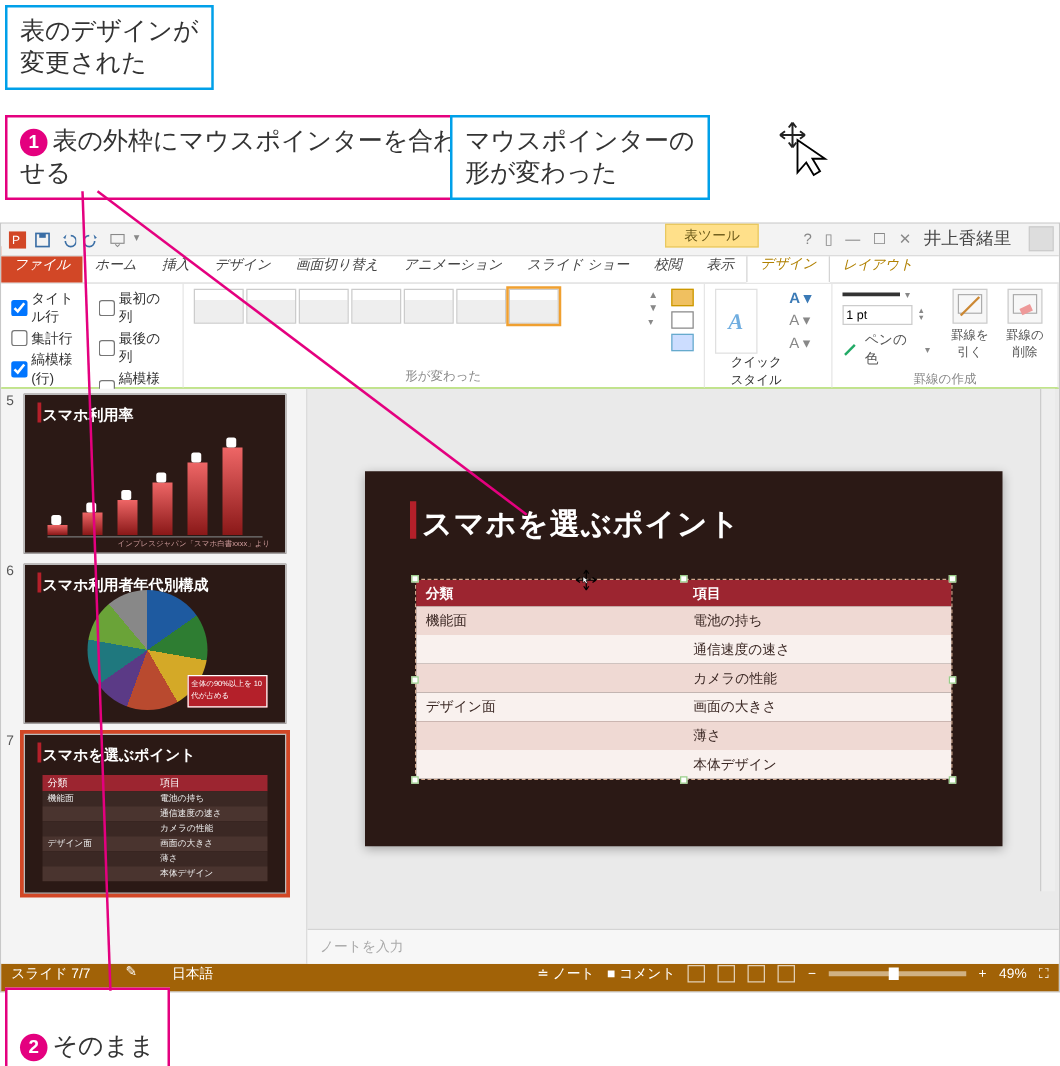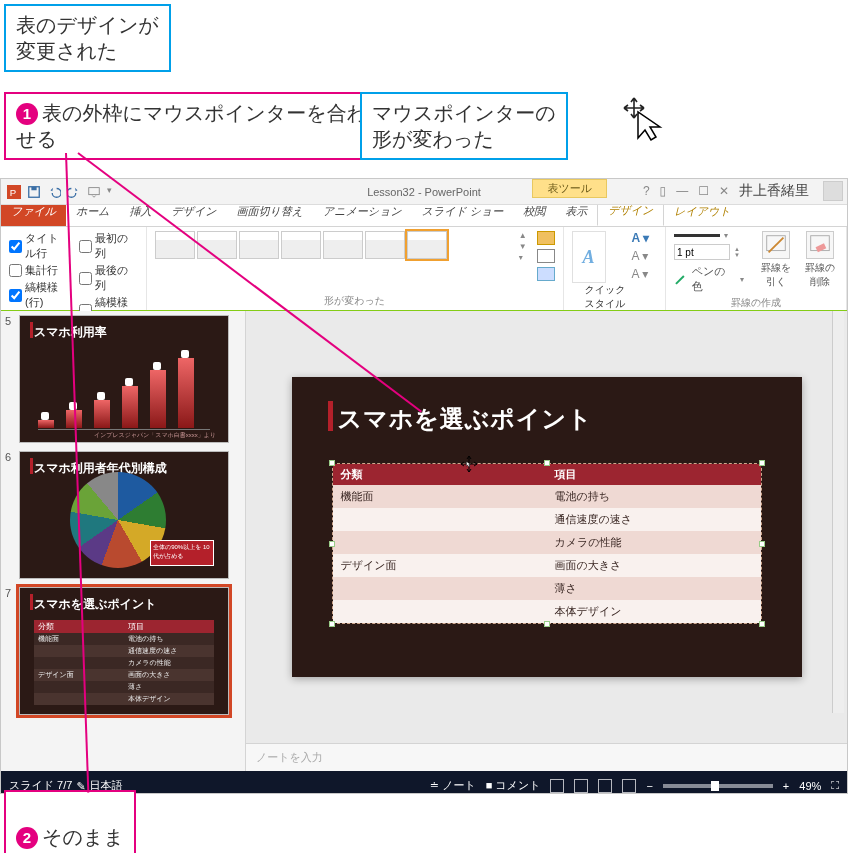--- a/index.html
+++ b/index.html
@@ -97,21 +97,21 @@
   .bt-r div { flex:1; padding:4px 8px; }
   .bt-r.p { background:#efd9d3; }
   .bt-r.w { background:#f9f1ee; }
   .sel-handle { position:absolute; width:6px; height:6px; background:#fff; border:1px solid #9c8; }
 
   .move-cursor { position:absolute; width:18px; height:18px; pointer-events:none; }
 
   .notes { height:28px; border-top:1px solid #d4d4d4; background:#f7f7f7; font-size:11px; color:#aaa; padding:6px 10px; }
   .ruler-v { position:absolute; right:3px; top:0; bottom:30px; width:12px; background:#eee; border-left:1px solid #ccc; }
 
-  .statusbar { height:22px; background:#0f172a; color:#fff; font-size:11px; display:flex; align-items:flex-end; padding:0 8px; gap:4px; }
+  .statusbar { height:22px; background:#a16207; color:#fff; font-size:11px; display:flex; align-items:flex-start; padding:0 8px; gap:28px; }
   .sb-right { margin-left:auto; display:flex; align-items:center; gap:10px; }
   .zoom-slider { width:110px; height:4px; background:rgba(255,255,255,.5); position:relative; }
   .zoom-thumb { position:absolute; left:44%; top:-3px; width:8px; height:10px; background:#fff; }
   .view-ico { width:14px; height:14px; display:inline-block; border:1px solid rgba(255,255,255,.7); }
 
   svg.ico { width:100%; height:100%; }
 
   .anno-line { position:absolute; height:2px; background:#e4007f; transform-origin:left center; z-index:30; }
 
   .big-cursor-svg { position:absolute; width:50px; height:50px; }
@@ -163,21 +163,20 @@
         <span class="qat-ico"><svg class="ico" viewBox="0 0 16 16">
               <path d="M5 4a5 5 0 1 0 5 5" fill="none" stroke="#3a6ea5" stroke-width="1.5"></path>
               <path d="M12 6l-3-3 1 4z" fill="#3a6ea5"></path>
             </svg></span>
         <span class="qat-ico"><svg class="ico" viewBox="0 0 16 16">
               <rect x="2" y="3" width="12" height="8" fill="none" stroke="#888"></rect>
               <path d="M6 12l2 2 2-2" stroke="#888" fill="none"></path>
             </svg></span>
         <span style="color:#888;font-size:9px;">▾</span>
       </div>
-      <div class="title-center">Lesson32 - PowerPoint</div>
       <div class="tooltab-area"><span class="tooltab">表ツール</span></div>
       <div class="winctrl">
         <span>?</span>
         <span>▯</span>
         <span>—</span>
         <span>☐</span>
         <span>✕</span>
         <span class="user-name">井上香緒里</span>
         <span class="avatar"></span>
       </div>

